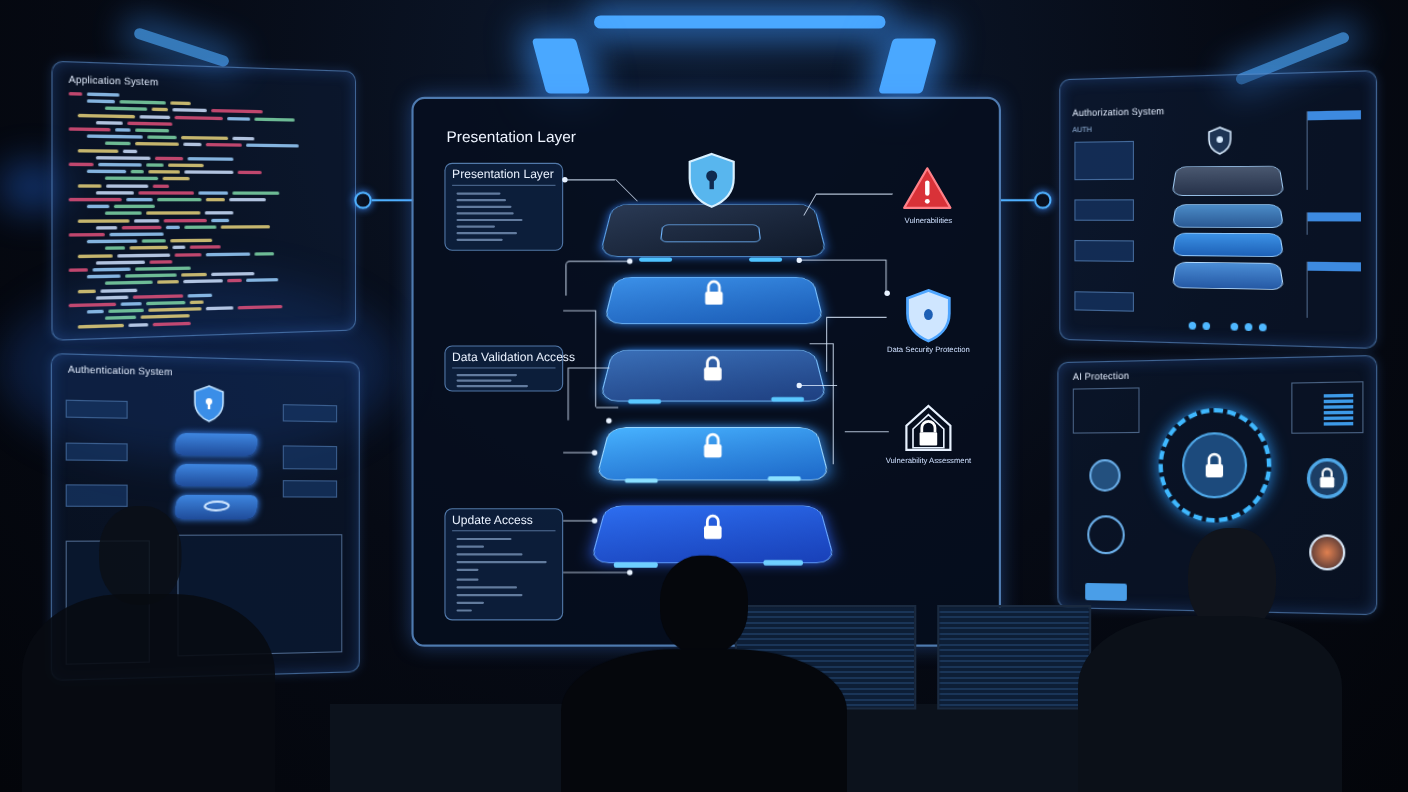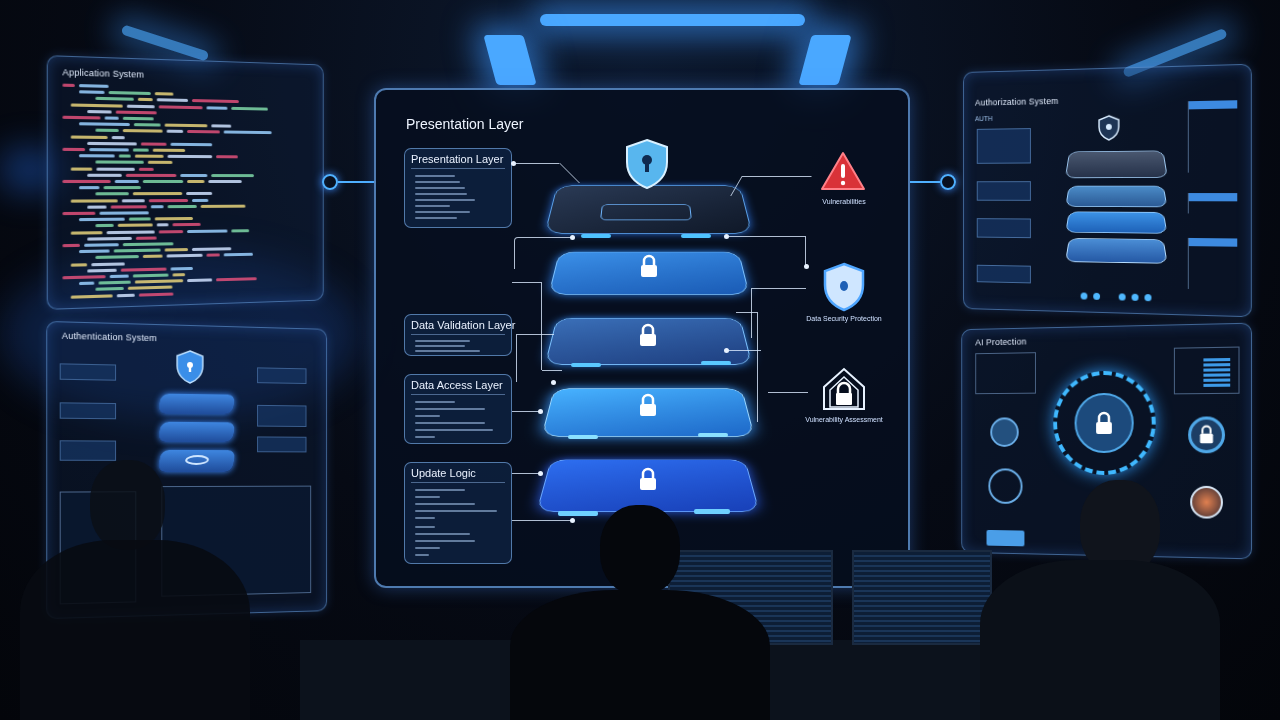--- a/index.html
+++ b/index.html
@@ -193,38 +193,28 @@
       <div class="txtline" style="top:26px;width:40px"></div>
         <div class="txtline" style="top:32px;width:45px"></div>
         <div class="txtline" style="top:38px;width:50px"></div>
         <div class="txtline" style="top:44px;width:52px"></div>
         <div class="txtline" style="top:50px;width:60px"></div>
         <div class="txtline" style="top:56px;width:35px"></div>
         <div class="txtline" style="top:62px;width:55px"></div>
         <div class="txtline" style="top:68px;width:42px"></div>
     </div>
     <div class="layer-box" style="top:224px;height:42px">
-      <div class="lbl">Data Validation Layer</div>
+      <div class="lbl">Data Validation Access</div>
       <div class="rule"></div>
       <div class="txtline" style="top:25px;width:55px"></div>
         <div class="txtline" style="top:30px;width:50px"></div>
         <div class="txtline" style="top:35px;width:65px"></div>
     </div>
-    <div class="layer-box" style="top:284px;height:70px">
-      <div class="lbl">Data Access Layer</div>
-      <div class="rule"></div>
-      <div class="txtline" style="top:26px;width:40px"></div>
-        <div class="txtline" style="top:33px;width:70px"></div>
-        <div class="txtline" style="top:40px;width:25px"></div>
-        <div class="txtline" style="top:47px;width:70px"></div>
-        <div class="txtline" style="top:54px;width:78px"></div>
-        <div class="txtline" style="top:61px;width:20px"></div>
-    </div>
     <div class="layer-box" style="top:372px;height:102px">
-      <div class="lbl">Update Logic</div>
+      <div class="lbl">Update Access</div>
       <div class="rule"></div>
       <div class="txtline" style="top:26px;width:50px"></div>
         <div class="txtline" style="top:33px;width:25px"></div>
         <div class="txtline" style="top:40px;width:60px"></div>
         <div class="txtline" style="top:47px;width:82px"></div>
         <div class="txtline" style="top:54px;width:20px"></div>
         <div class="txtline" style="top:63px;width:20px"></div>
         <div class="txtline" style="top:70px;width:55px"></div>
         <div class="txtline" style="top:77px;width:60px"></div>
         <div class="txtline" style="top:84px;width:25px"></div>

